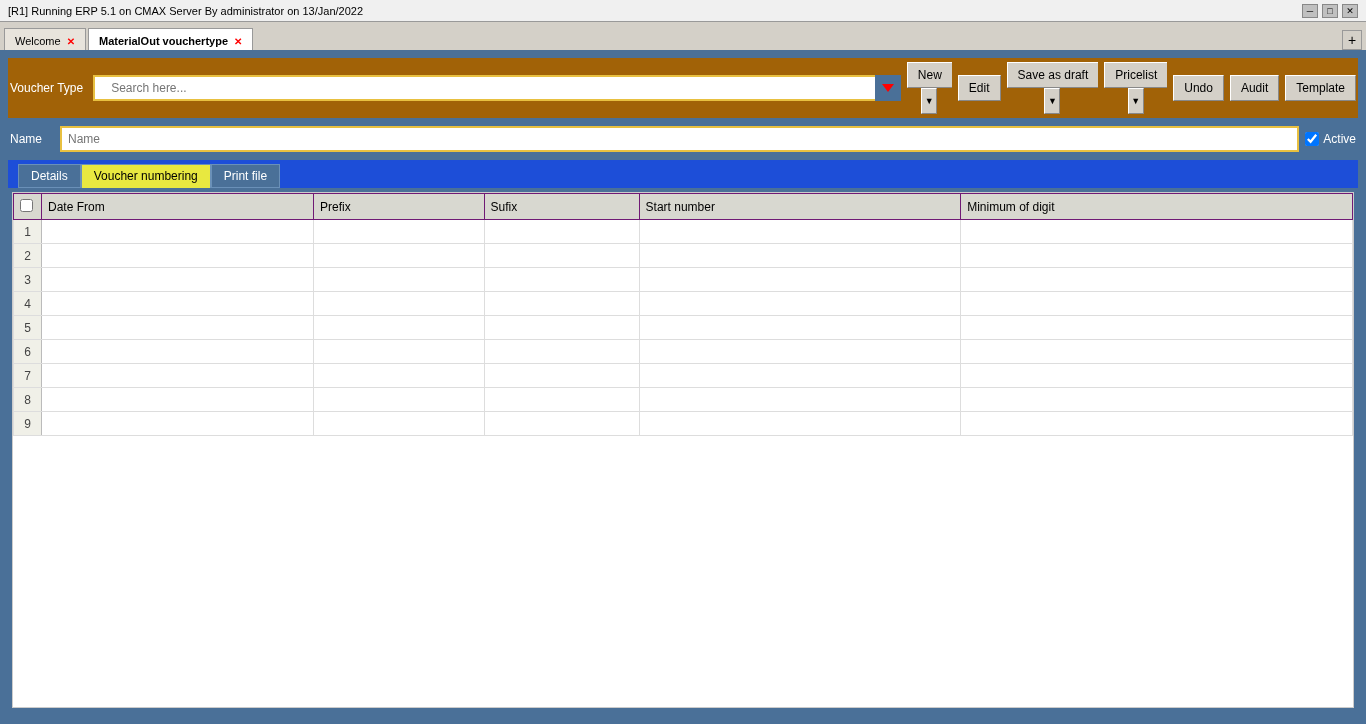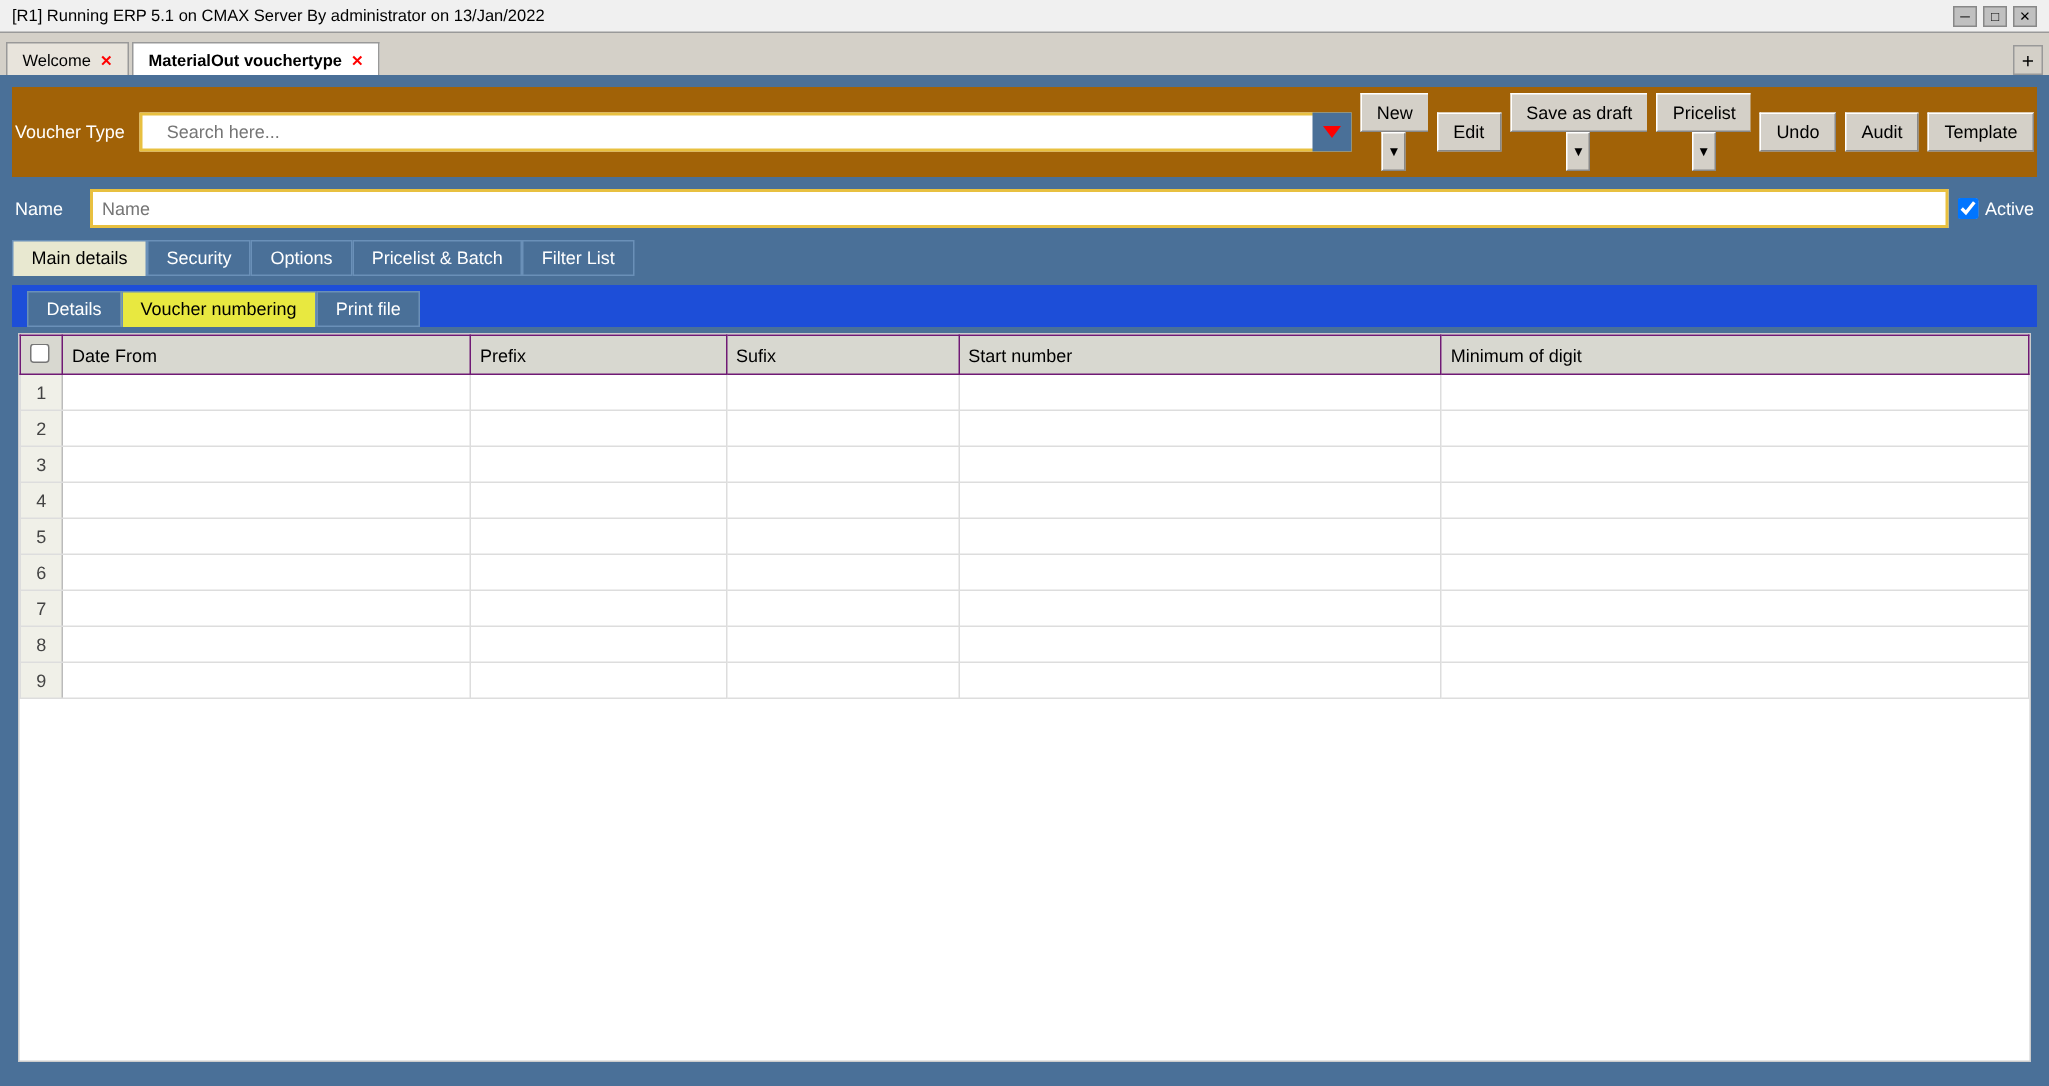--- a/index.html
+++ b/index.html
@@ -376,37 +376,20 @@
 
     <div class="name-row">
       <span class="name-label">Name</span>
       <input class="name-input" type="text" placeholder="Name" style="">
       <div class="active-checkbox-wrapper">
         <input type="checkbox" class="active-checkbox" checked="" style="">
         <span>Active</span>
       </div>
     </div>
 
-    <div class="main-tabs">
-      <div class="main-tab active">
-        <span>Main details</span>
-      </div>
-      <div class="main-tab">
-        <span>Security</span>
-      </div>
-      <div class="main-tab">
-        <span>Options</span>
-      </div>
-      <div class="main-tab">
-        <span>Pricelist &amp; Batch</span>
-      </div>
-      <div class="main-tab">
-        <span>Filter List</span>
-      </div>
-    </div>
 
     <div class="panel">
 
       <div class="sub-tabs">
         <div class="sub-tab">
           <span>Details</span>
         </div>
         <div class="sub-tab active">
           <span>Voucher numbering</span>
         </div>

